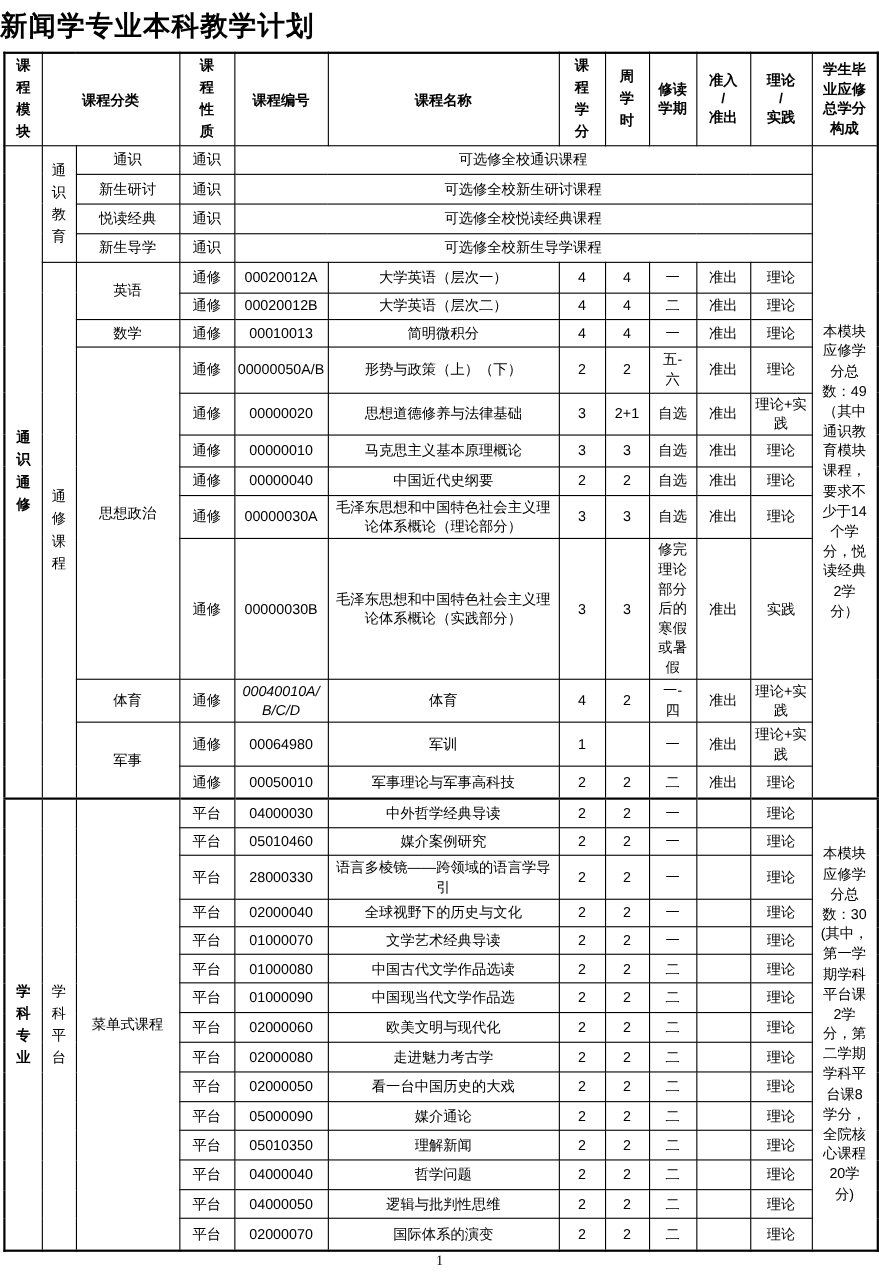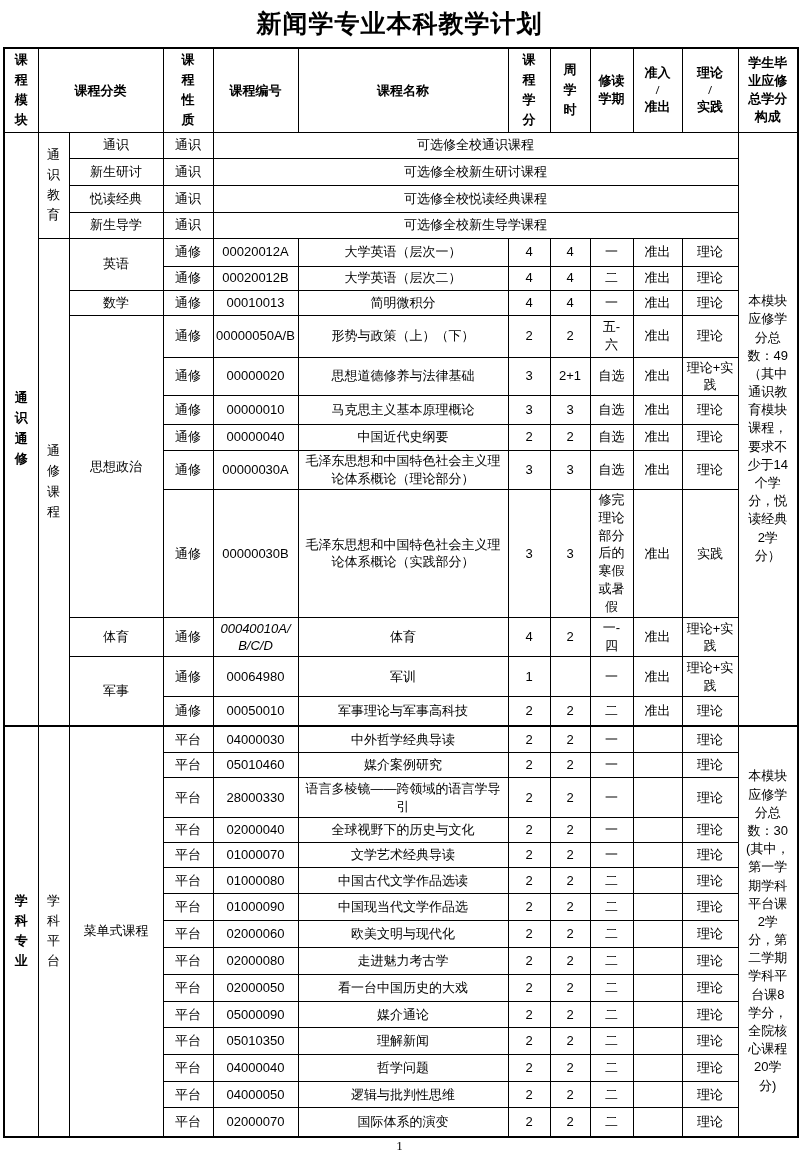--- a/index.html
+++ b/index.html
@@ -2,41 +2,41 @@
 <html><head>
 <meta charset="utf-8">
 <style>
   html,body{margin:0;padding:0;}
   body{
     width:799px;height:1158px;background:#ffffff;position:relative;
     font-family:"Liberation Sans","DejaVu Sans",sans-serif;color:#000;
     overflow:hidden;
   }
   .doc-title{
-    position:absolute;top:7px;left:0;width:100%;text-align:center;
+    position:absolute;top:7px;left:0;width:100%;
     font-size:25px;font-weight:bold;letter-spacing:1px;
   }
   table.plan{
     position:absolute;left:3px;top:47px;width:794px;
     border-collapse:collapse;table-layout:fixed;
     border:2px solid #000;
   }
   .plan th,.plan td{
     border:1px solid #000;padding:1px 2px;text-align:center;vertical-align:middle;
     font-size:13px;font-weight:normal;line-height:1.35;overflow:hidden;
   }
   .plan th{font-weight:bold;}
   .plan .b{font-weight:bold;}
   
   .plan .v>.in{display:inline-block;width:1.15em;word-break:break-all;line-height:1.55;}
   
   .plan .w2>.in{display:inline-block;max-width:2.3em;word-break:break-all;line-height:1.38;}
   
   .plan .note>.in{display:inline-block;max-width:3.4em;word-break:break-all;line-height:1.4;}
-  .plan .pre{white-space:pre-line;line-height:1.3;font-family:Liberation Serif, serif;}
+  .plan .pre{white-space:pre-line;line-height:1.3;}
   .plan .wrap{word-break:break-all;font-style:italic;}
   tr.sec td{border-top:2px solid #000;}
   .page-number{
     position:absolute;top:1138px;left:0;width:100%;text-align:center;
     font-size:13px;font-family:"Liberation Serif","DejaVu Serif",serif;
   }
 </style>
 </head>
 <body>
 

